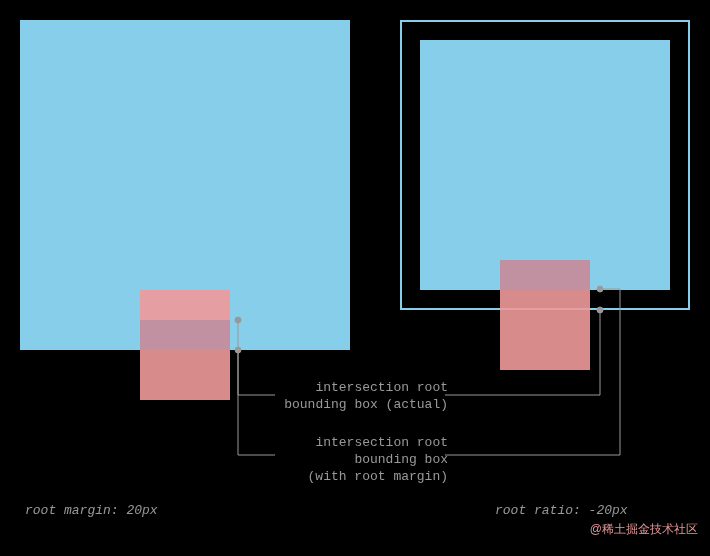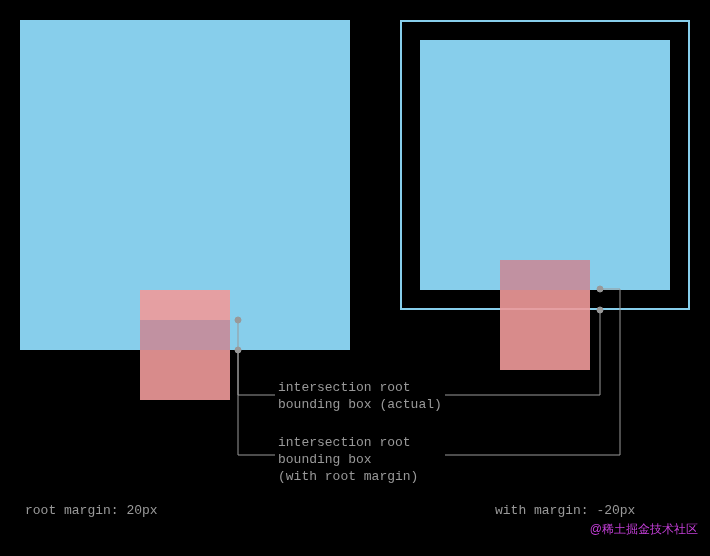--- a/index.html
+++ b/index.html
@@ -36,34 +36,35 @@
     position: absolute;
     stroke: #999;
     fill: none;
   }
   .dot {
     fill: #999;
   }
   .label {
     position: absolute;
     color: #999;
-    text-align: left;
+    text-align: right;
     white-space: pre;
     line-height: 1.3;
   }
   .stats {
     position: absolute;
     white-space: pre;
     line-height: 1.4;
+    font-style: italic;
   }
   .watermark {
     position: absolute;
     right: 12px;
     bottom: 18px;
-    color: #d946ef;
+    color: #fca5a5;
     font-family: sans-serif;
     font-size: 12px;
     opacity: 0.9;
   }
 </style>
 </head>
 <body>
 
 <div class="diagram" style="left:20px; top:20px; width:330px; height:340px;">
 
@@ -110,16 +111,16 @@
 
 <div class="label" style="left:278px; top:435px; width:170px;">intersection root
 bounding box
 (with root margin)</div>
 
 <div class="stats" style="left:25px; bottom:18px;">
   <div>root margin: 20px</div>
 </div>
 
 <div class="stats" style="left:495px; bottom:18px;">
-  <div>with margin: -20px</div>
+  <div>root ratio: -20px</div>
 </div>
 
 <div class="watermark">@稀土掘金技术社区</div>
 
 </body></html>

